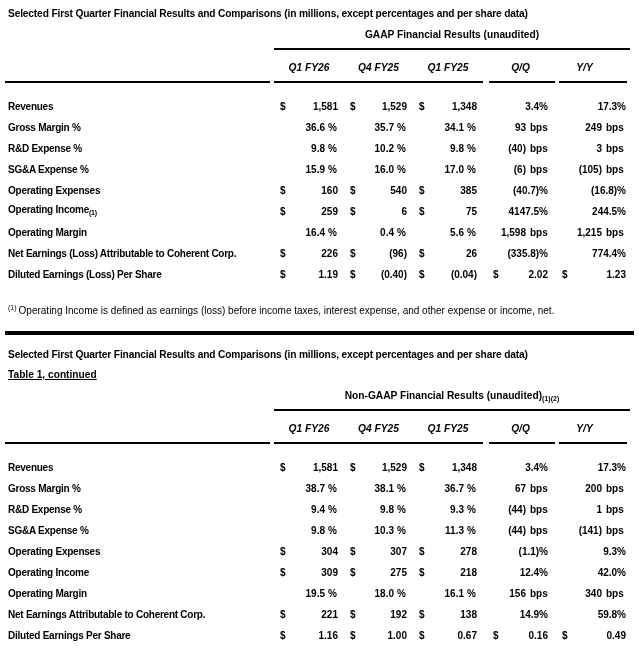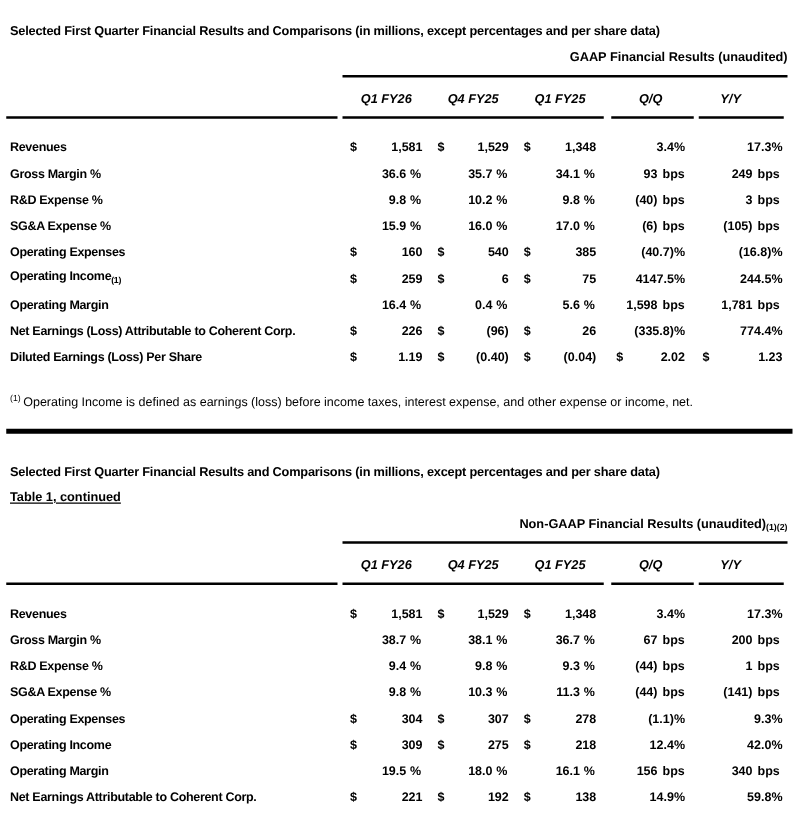--- a/index.html
+++ b/index.html
@@ -6,33 +6,33 @@
   body{
     width:639px;height:652px;overflow:hidden;
     font-family:"Liberation Sans", sans-serif;
     color:#000;
     -webkit-font-smoothing:antialiased;
   }
   .page{width:639px;padding-top:4px;box-sizing:border-box;}
 
   .sec-title{
     font-size:10.2px;font-weight:bold;letter-spacing:-0.15px;
-    padding:4px 8px 0 8px;white-space:nowrap;line-height:12px;margin-top:12px;
+    padding:4px 8px 0 8px;white-space:nowrap;line-height:12px;
   }
   .table-label{
     font-size:10.2px;font-weight:bold;text-decoration:underline;
     padding:8px 0 0 8px;line-height:12px;
   }
 
   
   .group-header{
     margin-left:274px;width:356px;box-sizing:border-box;
     margin-top:9px;padding-bottom:4px;
     border-bottom:2px solid #000;
-    text-align:right;font-size:10.2px;font-weight:bold;line-height:12px;
+    text-align:center;font-size:10.2px;font-weight:bold;line-height:12px;
   }
   .subsc{font-size:7px;vertical-align:-2px;font-weight:bold;}
 
   .grid{display:grid;grid-template-columns:274px 70px 69px 70px 75px 81px;font-style:italic;}
 
   .col-headers{padding-top:12px;}
   .col-head{
     text-align:center;font-size:10.2px;font-weight:bold;line-height:12px;
   }
   .col-head.yy{padding-right:28px;text-align:center;}
@@ -249,21 +249,21 @@
           </div>
           <div class="cell c3">
             <span class="val">5.6</span>
             <span class="unit">%</span>
           </div>
           <div class="cell c4">
             <span class="val">1,598</span>
             <span class="unit">bps</span>
           </div>
           <div class="cell c5">
-            <span class="val">1,781</span>
+            <span class="val">1,215</span>
             <span class="unit">bps</span>
           </div>
         </div>
         <div class="row">
           <div class="row-label">Net Earnings (Loss) Attributable to Coherent Corp.</div>
           <div class="cell c1">
             <span class="d">$</span>
             <span class="val">226</span>
           </div>
           <div class="cell c2">

